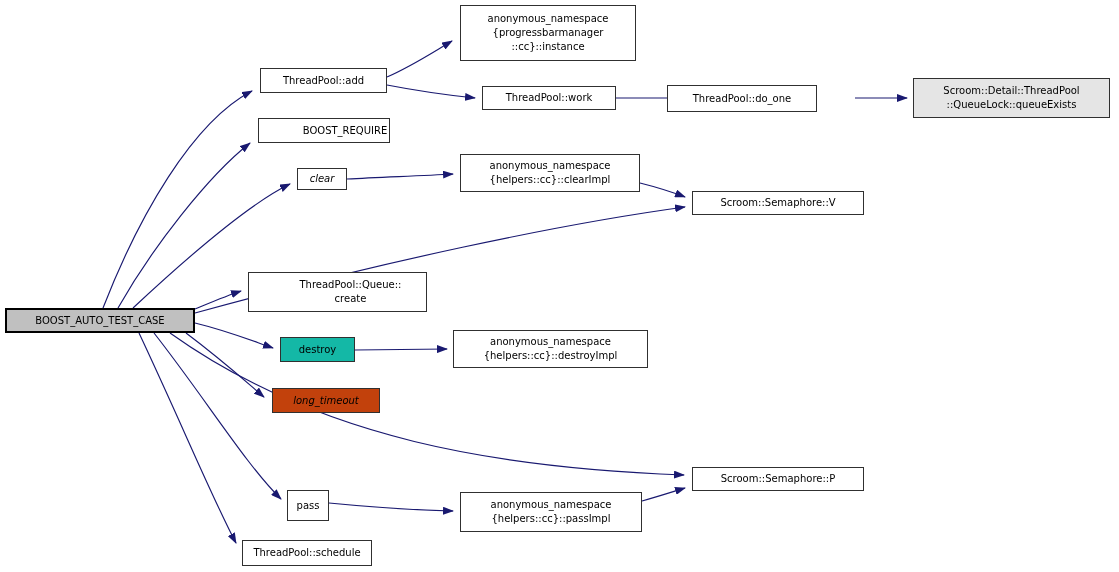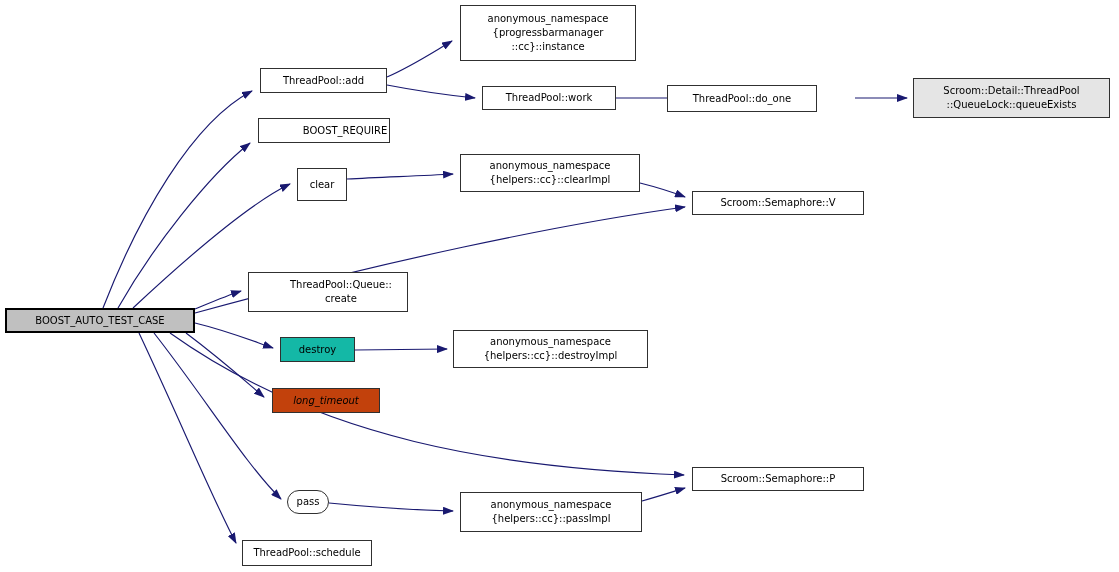--- a/index.html
+++ b/index.html
@@ -73,29 +73,29 @@
       <div class="node highlighted" style="left: 5px; top: 308px; width: 190px; height: 25px; background: rgb(192, 192, 192); border-color: rgb(0, 0, 0);">BOOST_AUTO_TEST_CASE</div>
       <div class="node regular" style="left: 260px; top: 68px; width: 127px; height: 25px; background: rgb(255, 255, 255); border-color: rgb(48, 48, 48);">ThreadPool::add</div>
       <div class="node regular" style="left: 460px; top: 5px; width: 176px; height: 56px; background: rgb(255, 255, 255); border-color: rgb(48, 48, 48);">anonymous_namespace
 {progressbarmanager
 ::cc}::instance</div>
       <div class="node regular" style="left: 482px; top: 86px; width: 134px; height: 24px; background: rgb(255, 255, 255); border-color: rgb(48, 48, 48);">ThreadPool::work</div>
       <div class="node regular" style="left: 667px; top: 85px; width: 150px; height: 27px; background: rgb(255, 255, 255); border-color: rgb(48, 48, 48);">ThreadPool::do_one</div>
       <div class="node regular" style="left: 913px; top: 78px; width: 197px; height: 40px; background: #e5e5e5; border-color: rgb(48, 48, 48);">Scroom::Detail::ThreadPool
 ::QueueLock::queueExists</div>
       <div class="node regular" style="left: 258px; top: 118px; width: 132px; height: 25px; background: rgb(255, 255, 255); border-color: rgb(48, 48, 48); padding-left: 44px;">BOOST_REQUIRE</div>
-      <div class="node regular" style="left: 297px; top: 168px; width: 50px; height: 33px; background: rgb(255, 255, 255); border-color: rgb(48, 48, 48);">clear</div>
+      <div class="node regular" style="left: 297px; top: 168px; width: 50px; height: 22px; background: rgb(255, 255, 255); border-color: rgb(48, 48, 48); font-style: italic;">clear</div>
       <div class="node regular" style="left: 460px; top: 154px; width: 180px; height: 38px; background: rgb(255, 255, 255); border-color: rgb(48, 48, 48);">anonymous_namespace
 {helpers::cc}::clearImpl</div>
       <div class="node regular" style="left: 692px; top: 191px; width: 172px; height: 24px; background: rgb(255, 255, 255); border-color: rgb(48, 48, 48);">Scroom::Semaphore::V</div>
-      <div class="node regular" style="left: 248px; top: 272px; width: 160px; height: 40px; background: rgb(255, 255, 255); border-color: rgb(48, 48, 48); padding-left: 28px;">ThreadPool::Queue::
+      <div class="node regular" style="left: 248px; top: 272px; width: 179px; height: 40px; background: rgb(255, 255, 255); border-color: rgb(48, 48, 48); padding-left: 28px;">ThreadPool::Queue::
 create</div>
       <div class="node regular" style="left: 280px; top: 337px; width: 75px; height: 25px; background: #14b8a6; border-color: rgb(48, 48, 48);">destroy</div>
       <div class="node regular" style="left: 453px; top: 330px; width: 195px; height: 38px; background: rgb(255, 255, 255); border-color: rgb(48, 48, 48);">anonymous_namespace
 {helpers::cc}::destroyImpl</div>
       <div class="node regular" style="left: 272px; top: 388px; width: 108px; height: 25px; background: #c2410c; border-color: rgb(48, 48, 48); font-style: italic;">long_timeout</div>
       <div class="node regular" style="left: 692px; top: 467px; width: 172px; height: 24px; background: rgb(255, 255, 255); border-color: rgb(48, 48, 48);">Scroom::Semaphore::P</div>
-      <div class="node regular" style="left: 287px; top: 490px; width: 42px; height: 24px; background: rgb(255, 255, 255); border-color: rgb(48, 48, 48); border-radius: 12px;">pass</div>
+      <div class="node regular" style="left: 287px; top: 490px; width: 42px; height: 31px; background: rgb(255, 255, 255); border-color: rgb(48, 48, 48);">pass</div>
       <div class="node regular" style="left: 460px; top: 492px; width: 182px; height: 40px; background: rgb(255, 255, 255); border-color: rgb(48, 48, 48);">anonymous_namespace
 {helpers::cc}::passImpl</div>
       <div class="node regular" style="left: 242px; top: 540px; width: 130px; height: 26px; background: rgb(255, 255, 255); border-color: rgb(48, 48, 48);">ThreadPool::schedule</div>
     </div>
 </div>
 
 </body></html>

